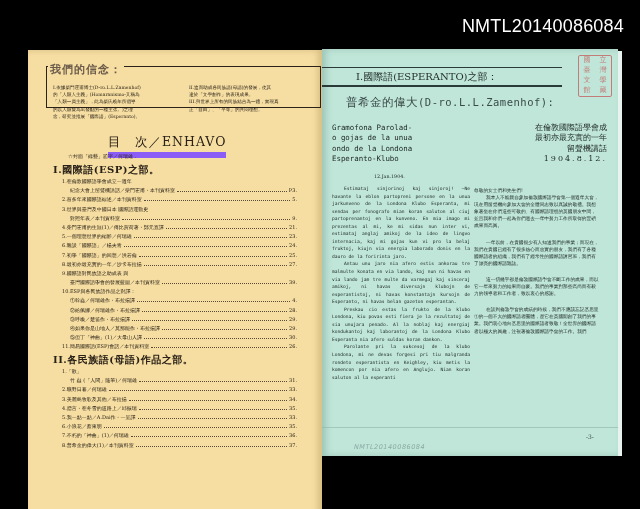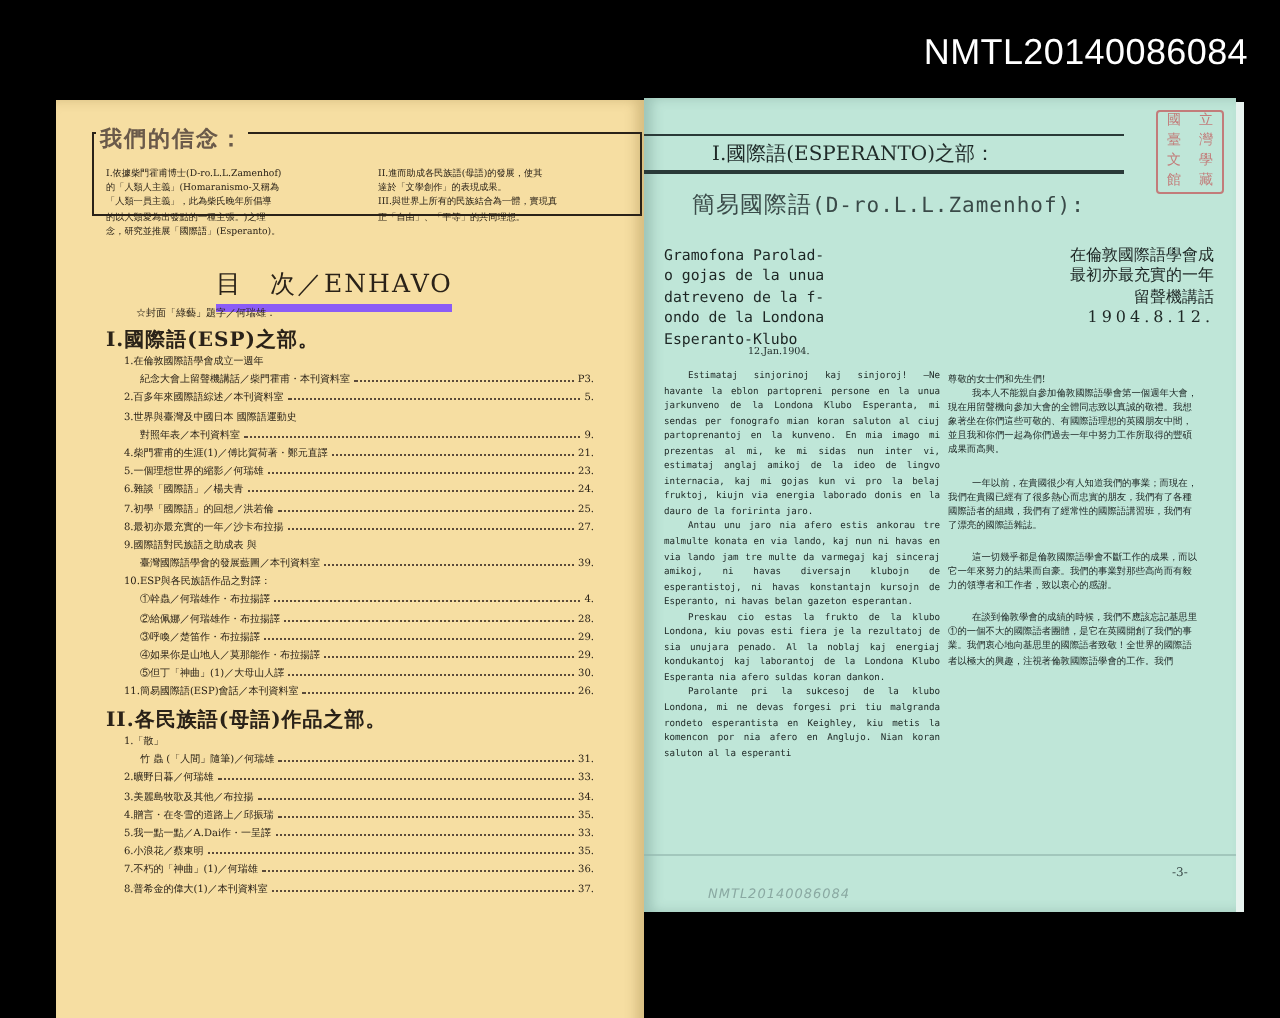--- a/index.html
+++ b/index.html
@@ -8,21 +8,21 @@
   .page-left{position:absolute;left:28px;top:50px;width:294px;height:477px;background:#f6dea2;box-shadow:inset -4px 0 6px rgba(120,90,30,0.25);border-bottom-left-radius:2px;}
   .page-right{position:absolute;left:322px;top:49px;width:296px;height:407px;background:#bfe6d8;box-shadow:inset 4px 0 6px rgba(60,100,90,0.25);}
   .page-right:after{content:"";position:absolute;right:-4px;top:2px;width:4px;height:405px;background:#e8f3ef;}
   
   .creed{position:absolute;left:18px;top:16px;width:265px;height:36px;border:1.5px solid #2a2218;padding:2px 4px;}
   .creed-title{position:absolute;left:20px;top:12px;font-size:11px;font-weight:bold;color:#6a5a4a;letter-spacing:1px;background:#f6dea2;padding:0 2px;font-family:"DejaVu Serif",serif;}
   .creed-col{position:absolute;top:17px;font-size:4.6px;line-height:7.2px;color:#2a2218;}
   .creed-col.l{left:6px;width:124px;}
   .creed-col.r{left:142px;width:120px;}
   .creed-col p{margin:0 0 0 0;}
-  .toc-heading{position:absolute;left:80px;top:84px;font-size:12.5px;color:#2a2218;border-bottom:4px solid #8b5cf6;padding-bottom:1px;letter-spacing:1px;}
+  .toc-heading{position:absolute;left:80px;top:84px;font-size:12.5px;color:#2a2218;border-bottom:6px solid #8b5cf6;padding-bottom:1px;letter-spacing:1px;}
   .toc-cover{position:absolute;left:40px;top:103px;font-size:5px;color:#2a2218;}
   .sec-title{position:absolute;left:25px;font-size:10px;font-weight:bold;color:#2a2218;letter-spacing:0.5px;}
   .toc-list{position:absolute;left:34px;width:235px;font-size:5px;color:#2a2218;}
   .toc-row{display:flex;align-items:baseline;height:9.2px;line-height:9.2px;white-space:nowrap;}
   .toc-row .t{flex:0 0 auto;}
   .toc-row .dots{flex:1 1 auto;border-bottom:1px dotted #5a4a3a;margin:0 2px 2px 2px;height:1px;}
   .toc-row .p{flex:0 0 auto;}
   .toc-row.sub{padding-left:8px;}
   .toc-row.nodots .dots{visibility:hidden;}
   
@@ -228,27 +228,26 @@
     <span>立</span>
     <span>臺</span>
     <span>灣</span>
     <span>文</span>
     <span>學</span>
     <span>館</span>
     <span>藏</span>
   </div>
 
   <div class="speaker">
-    <span>簡易國際語</span><span class="lat">(D-ro.L.L.Zamenhof):</span>
+    <span>普希金的偉大</span><span class="lat">(D-ro.L.L.Zamenhof):</span>
   </div>
 
   <div class="eo-title">
     <div>Gramofona Parolad-</div>
     <div>o gojas de la unua</div>
-    <div>datreveno de la f-</div>
     <div>ondo de la Londona</div>
     <div>Esperanto-Klubo</div>
   </div>
   <div class="eo-date">12.Jan.1904.</div>
 
   <div class="zh-title">
     <div>在倫敦國際語學會成</div>
     <div>最初亦最充實的一年</div>
     <div>留聲機講話</div>
     <div style="letter-spacing:2px;">1904.8.12.</div>

